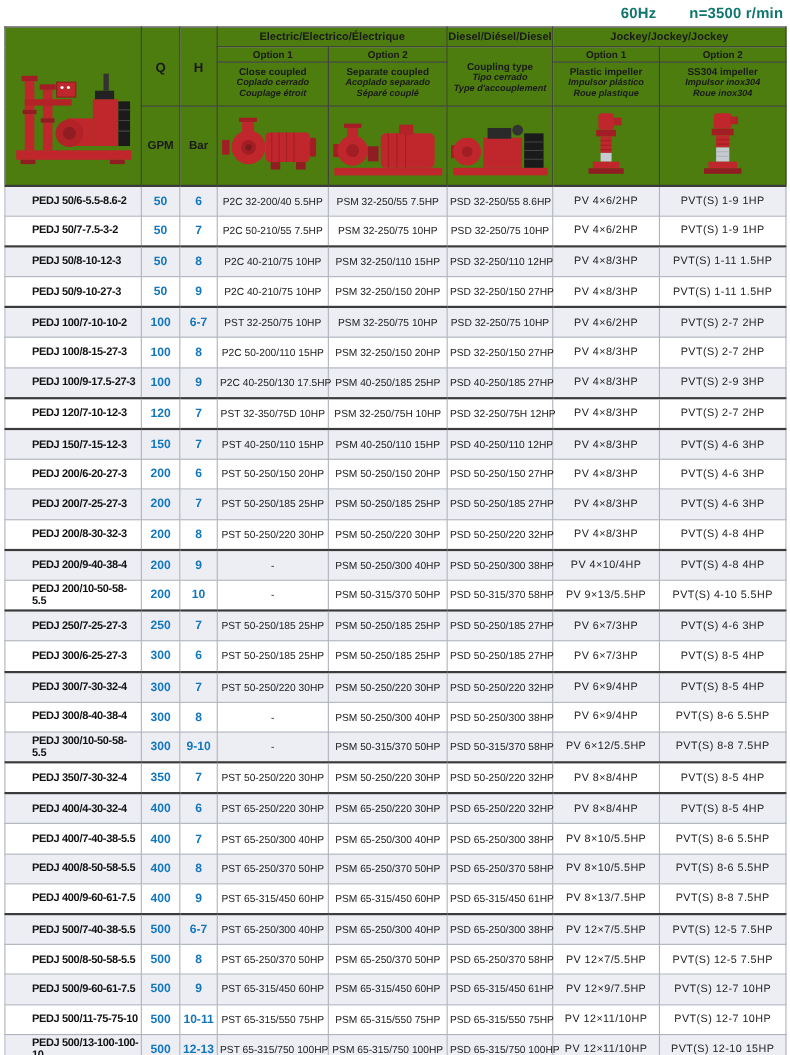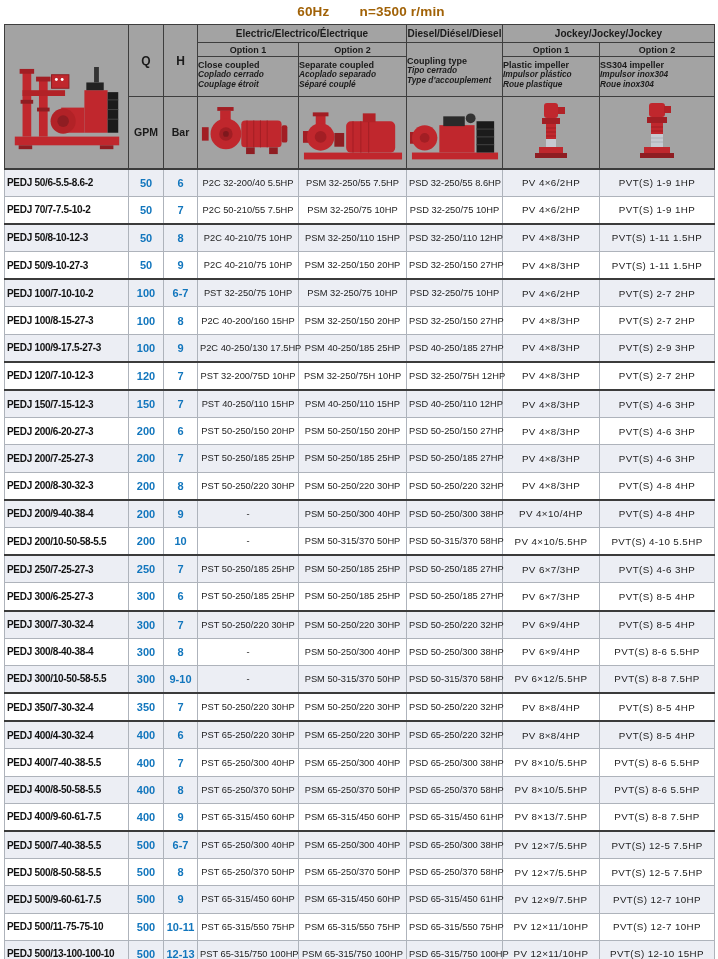--- a/index.html
+++ b/index.html
@@ -1,37 +1,37 @@
 <!DOCTYPE html>
 <html><head>
 <meta charset="utf-8">
 <style>
   html,body{margin:0;padding:0;background:#fff;}
   .page{width:718px;height:959px;position:relative;background:#fff;overflow:hidden;
         font-family:"Liberation Sans", sans-serif;color:#1a1a1a;}
-  .freq{ text-align:center; padding:4px 6px 5px 0; color:#a16207; font-weight:bold; font-size:13.5px; letter-spacing:.2px;}
+  .freq{ text-align:right; padding:4px 6px 5px 0; color:#0f766e; font-weight:bold; font-size:13.5px; letter-spacing:.2px;}
   .freq span{margin-left:30px;}
   table.spec{border-collapse:collapse; table-layout:fixed; width:710px; margin-left:4px; border:1.5px solid #3b3b3b;}
-  thead th, thead td{border:1px solid #3e3e3e; padding:0; font-weight:bold; vertical-align:middle; background:#a3a3a3;}
+  thead th, thead td{border:1px solid #3e3e3e; padding:0; font-weight:bold; vertical-align:middle; background:#4d7c0f;}
   thead{border-bottom:2.5px solid #333;}
   tr.band-a{height:18px;} tr.band-b{height:14px;} tr.band-c{height:40px;} tr.band-d{height:72px;}
   .group{font-size:10px;}
   .opt{font-size:9px;}
   .qh{font-size:12px;}
   .unit{font-size:10.5px;}
-  .desc{font-size:8.6px; text-align:left; vertical-align:top; padding-top:3px;}
+  .desc{font-size:8.6px; text-align:center; vertical-align:top; padding-top:3px;}
   .desc .d-en{display:block; font-size:9px;}
   .desc .d-i{display:block; font-style:italic; font-size:8.3px; line-height:1.15;}
   .img-cell{vertical-align:middle; text-align:center;}
   .img-small{text-align:center; vertical-align:middle;}
   tbody td{border:1px solid #aeb3bb; padding:0 2px; height:26.2px; text-align:center; background-clip:padding-box;}
   tbody tr.shaded td{background-color:#eceef4;}
   tbody tr.group-start td{border-top:2px solid #3b3b3b;}
   tbody{border-bottom:1.5px solid #3b3b3b;}
-  td.model{font-weight:bold; font-size:10px; text-align:left; padding-left:2px; letter-spacing:-0.3px; color:#111;}
+  td.model{font-weight:bold; font-size:10px; text-align:left; padding-left:24px; letter-spacing:-0.3px; color:#111;}
   td.num{color:#1276bd; font-weight:bold; font-size:11px;}
   td.spec{font-size:9.3px; color:#222; white-space:nowrap;}
   td.pv{font-size:9.8px; letter-spacing:.4px;}
   svg{display:block;margin:0 auto;}
 </style>
 </head>
 <body>
 
 <div class="page">
 
@@ -206,21 +206,21 @@
           <td class="model">PEDJ 50/6-5.5-8.6-2</td>
           <td class="num">50</td>
           <td class="num">6</td>
           <td class="spec">P2C 32-200/40 5.5HP</td>
           <td class="spec">PSM 32-250/55 7.5HP</td>
           <td class="spec">PSD 32-250/55 8.6HP</td>
           <td class="spec pv">PV 4×6/2HP</td>
           <td class="spec pv">PVT(S) 1-9 1HP</td>
         </tr>
         <tr>
-          <td class="model">PEDJ 70/7-7.5-10-2</td>
+          <td class="model">PEDJ 50/7-7.5-3-2</td>
           <td class="num">50</td>
           <td class="num">7</td>
           <td class="spec">P2C 50-210/55 7.5HP</td>
           <td class="spec">PSM 32-250/75 10HP</td>
           <td class="spec">PSD 32-250/75 10HP</td>
           <td class="spec pv">PV 4×6/2HP</td>
           <td class="spec pv">PVT(S) 1-9 1HP</td>
         </tr>
         <tr class="shaded group-start">
           <td class="model">PEDJ 50/8-10-12-3</td>
@@ -249,41 +249,41 @@
           <td class="spec">PST 32-250/75 10HP</td>
           <td class="spec">PSM 32-250/75 10HP</td>
           <td class="spec">PSD 32-250/75 10HP</td>
           <td class="spec pv">PV 4×6/2HP</td>
           <td class="spec pv">PVT(S) 2-7 2HP</td>
         </tr>
         <tr>
           <td class="model">PEDJ 100/8-15-27-3</td>
           <td class="num">100</td>
           <td class="num">8</td>
-          <td class="spec">P2C 40-200/160 15HP</td>
+          <td class="spec">P2C 50-200/110 15HP</td>
           <td class="spec">PSM 32-250/150 20HP</td>
           <td class="spec">PSD 32-250/150 27HP</td>
           <td class="spec pv">PV 4×8/3HP</td>
           <td class="spec pv">PVT(S) 2-7 2HP</td>
         </tr>
         <tr class="shaded">
           <td class="model">PEDJ 100/9-17.5-27-3</td>
           <td class="num">100</td>
           <td class="num">9</td>
           <td class="spec">P2C 40-250/130 17.5HP</td>
           <td class="spec">PSM 40-250/185 25HP</td>
           <td class="spec">PSD 40-250/185 27HP</td>
           <td class="spec pv">PV 4×8/3HP</td>
           <td class="spec pv">PVT(S) 2-9 3HP</td>
         </tr>
         <tr class="group-start">
           <td class="model">PEDJ 120/7-10-12-3</td>
           <td class="num">120</td>
           <td class="num">7</td>
-          <td class="spec">PST 32-200/75D 10HP</td>
+          <td class="spec">PST 32-350/75D 10HP</td>
           <td class="spec">PSM 32-250/75H 10HP</td>
           <td class="spec">PSD 32-250/75H 12HP</td>
           <td class="spec pv">PV 4×8/3HP</td>
           <td class="spec pv">PVT(S) 2-7 2HP</td>
         </tr>
         <tr class="shaded group-start">
           <td class="model">PEDJ 150/7-15-12-3</td>
           <td class="num">150</td>
           <td class="num">7</td>
           <td class="spec">PST 40-250/110 15HP</td>
@@ -332,21 +332,21 @@
           <td class="spec pv">PV 4×10/4HP</td>
           <td class="spec pv">PVT(S) 4-8 4HP</td>
         </tr>
         <tr>
           <td class="model">PEDJ 200/10-50-58-5.5</td>
           <td class="num">200</td>
           <td class="num">10</td>
           <td class="spec">-</td>
           <td class="spec">PSM 50-315/370 50HP</td>
           <td class="spec">PSD 50-315/370 58HP</td>
-          <td class="spec pv">PV 4×10/5.5HP</td>
+          <td class="spec pv">PV 9×13/5.5HP</td>
           <td class="spec pv">PVT(S) 4-10 5.5HP</td>
         </tr>
         <tr class="shaded group-start">
           <td class="model">PEDJ 250/7-25-27-3</td>
           <td class="num">250</td>
           <td class="num">7</td>
           <td class="spec">PST 50-250/185 25HP</td>
           <td class="spec">PSM 50-250/185 25HP</td>
           <td class="spec">PSD 50-250/185 27HP</td>
           <td class="spec pv">PV 6×7/3HP</td>

